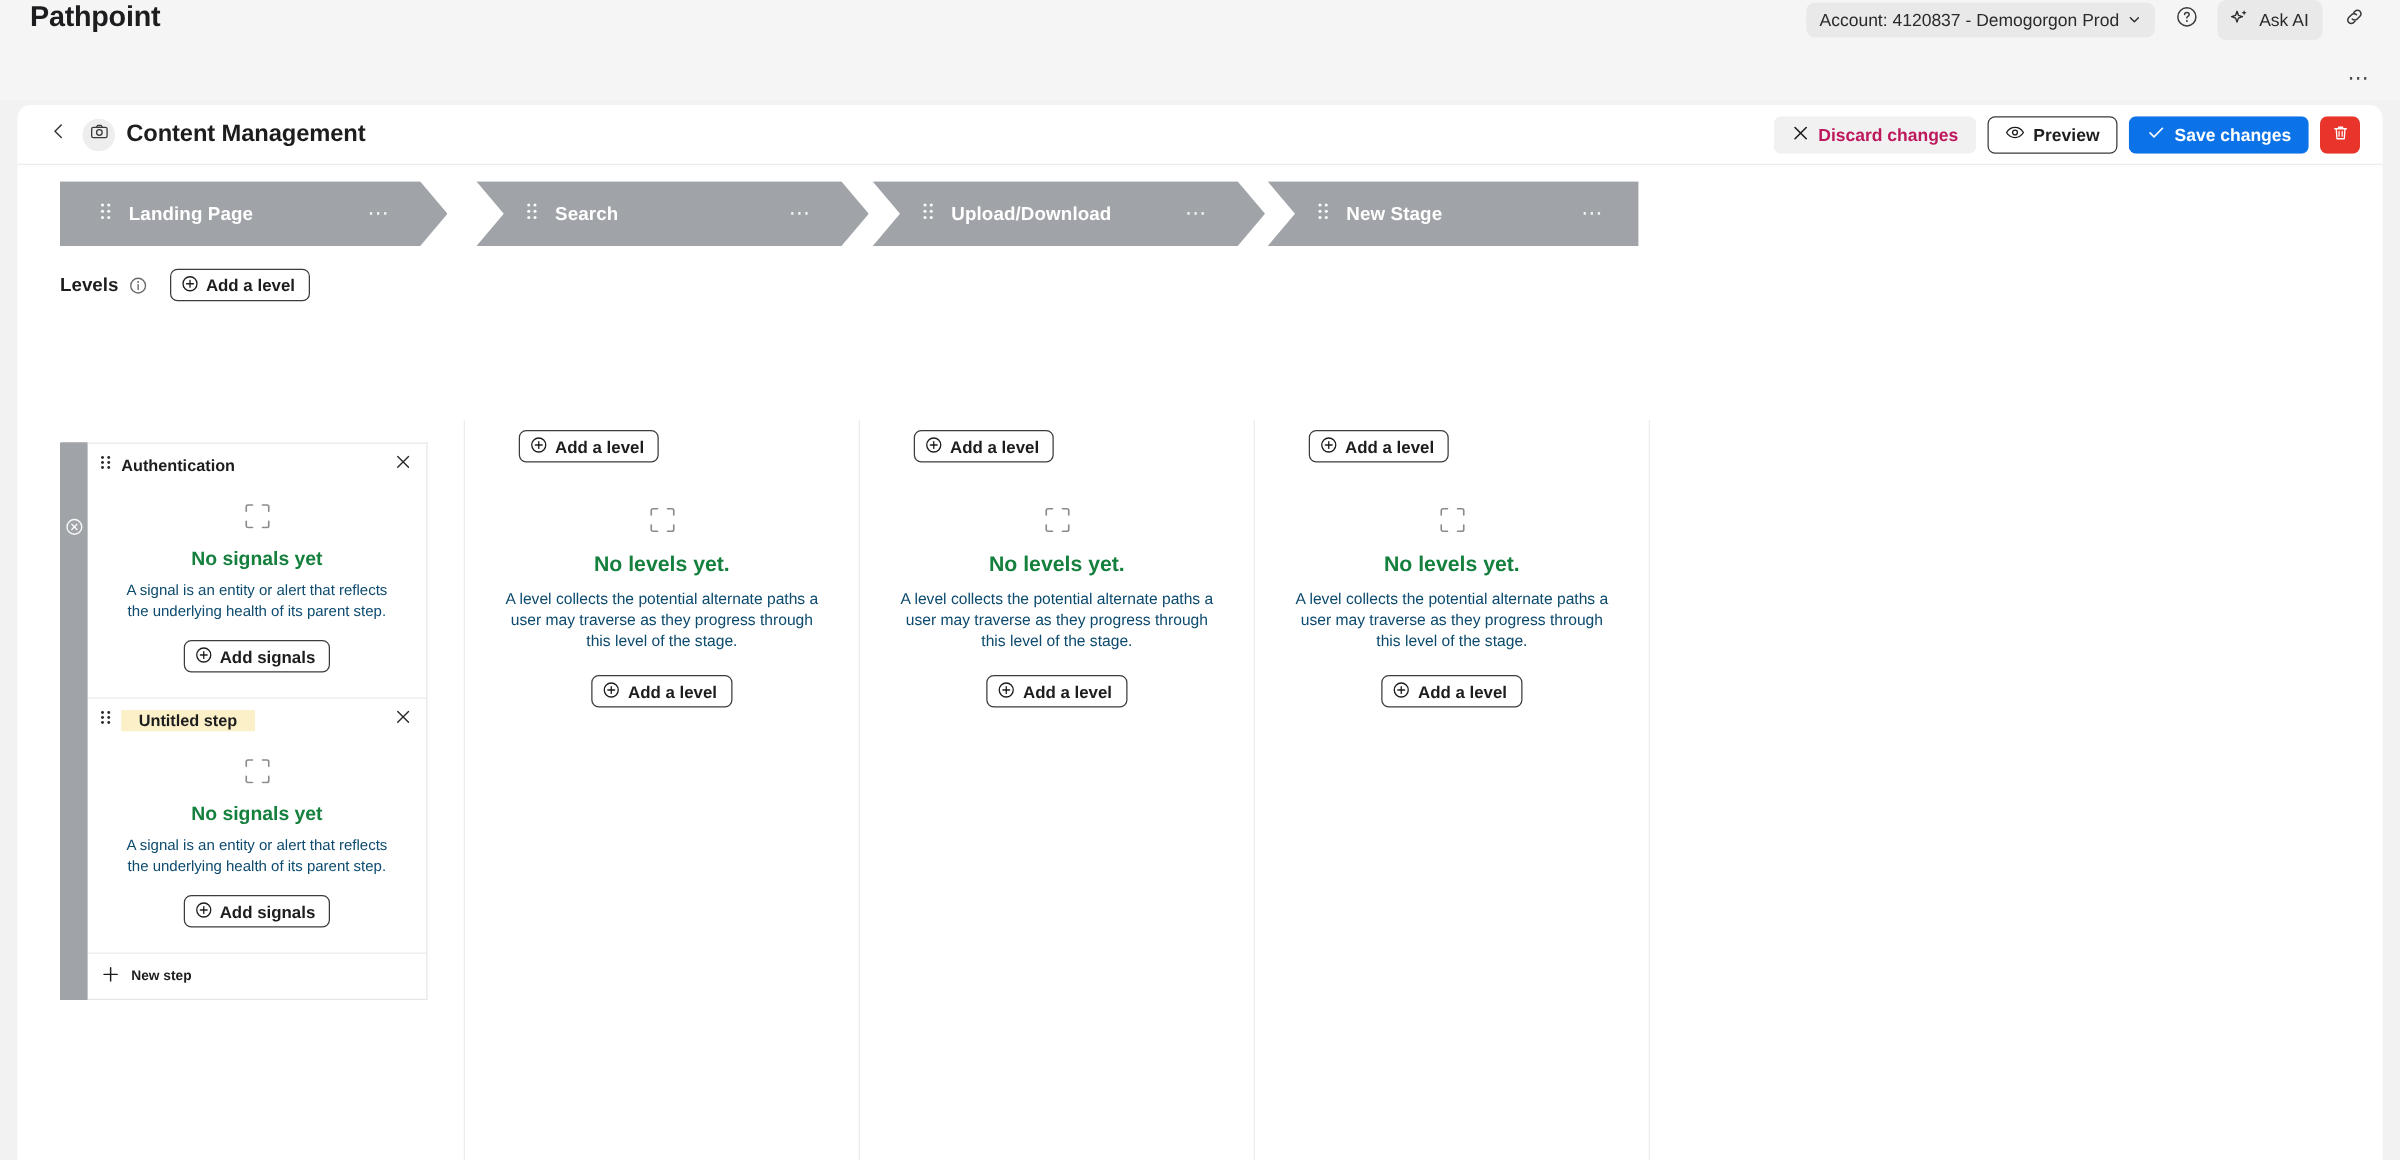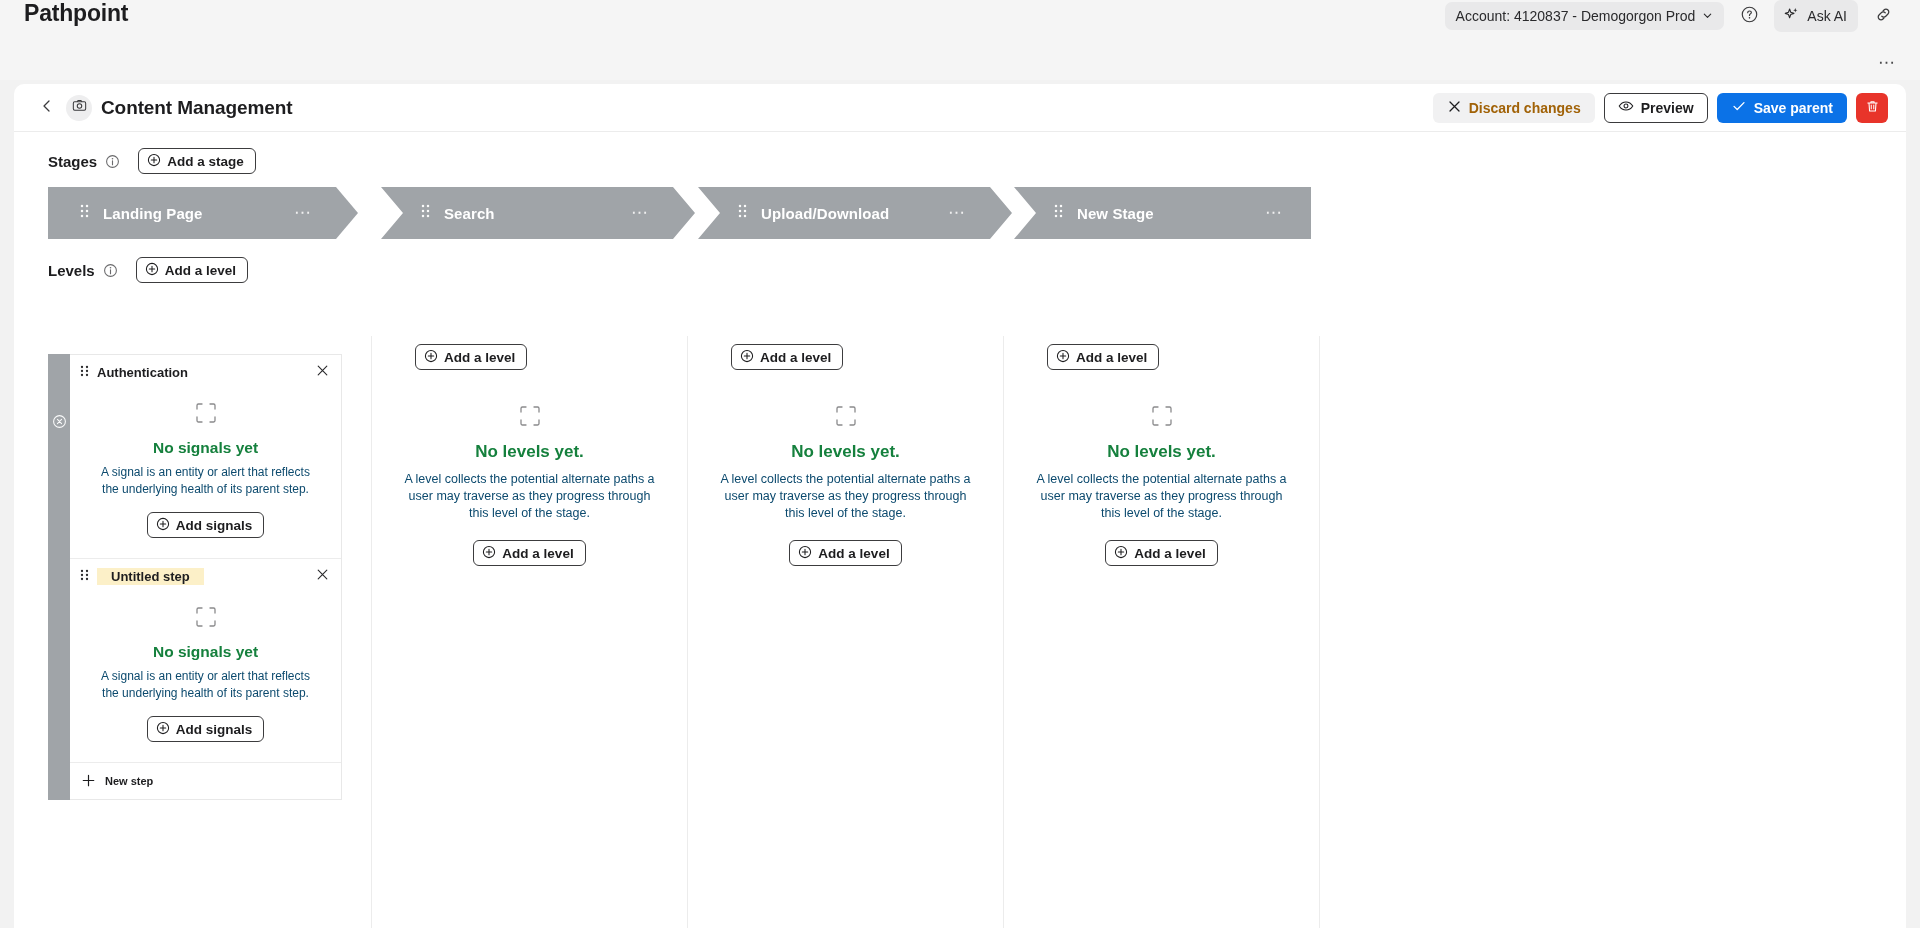--- a/index.html
+++ b/index.html
@@ -123,21 +123,21 @@
     display: flex; align-items: center; gap: 7px;
     height: 30px;
     padding: 0 13px;
     border-radius: 6px;
     font-size: 14px;
     font-weight: 600;
     cursor: pointer;
     white-space: nowrap;
     border: 1px solid transparent;
   }
-  .btn-ghost { background: #f1f1f2; color: #a16207; }
+  .btn-ghost { background: #f1f1f2; color: #be185d; }
   .btn-outline { background: #fff; color: #1d1d1f; border-color: #3a3a3c; }
   .btn-primary { background: #0b72e7; color: #ffffff; }
   .btn-danger {
     background: #e8342a; color: #fff;
     width: 32px; height: 30px; padding: 0;
     justify-content: center;
   }
 
   
   .section-head {
@@ -404,55 +404,36 @@
         </span>
         <span>Preview</span>
       </div>
 
       <div class="btn btn-primary">
         <span>
           <svg width="16" height="16" viewBox="0 0 18 18" fill="none">
             <path d="M3.4 9.4 L7 13 L14.6 5.2" stroke="#ffffff" stroke-width="1.5" stroke-linecap="round" stroke-linejoin="round"></path>
           </svg>
         </span>
-        <span>Save parent</span>
+        <span>Save changes</span>
       </div>
 
       <div class="btn btn-danger">
         <span>
           <svg width="15" height="15" viewBox="0 0 18 18" fill="none">
             <path d="M3.4 4.8h11.2" stroke="#fff" stroke-width="1.3" stroke-linecap="round"></path>
             <path d="M7.1 4.8V3.4h3.8v1.4" stroke="#fff" stroke-width="1.3" stroke-linejoin="round"></path>
             <path d="M4.8 4.8 5.5 14.4h7L13.2 4.8" stroke="#fff" stroke-width="1.3" stroke-linejoin="round"></path>
             <path d="M7.5 7.3v4.6M10.5 7.3v4.6" stroke="#fff" stroke-width="1.2" stroke-linecap="round"></path>
           </svg>
         </span>
       </div>
     </div>
   </div>
 
-  <div class="section-head">
-    <span class="section-label">Stages</span>
-    <span class="info-i">
-      <svg width="15" height="15" viewBox="0 0 16 16" fill="none">
-        <circle cx="8" cy="8" r="6.3" stroke="#6a6a6c" stroke-width="1.15"></circle>
-        <circle cx="8" cy="5" r=".85" fill="#6a6a6c"></circle>
-        <path d="M8 7.2v4.2" stroke="#6a6a6c" stroke-width="1.2" stroke-linecap="round"></path>
-      </svg>
-    </span>
-    <div class="pill-btn" style="margin-left:10px">
-      <span>
-        <svg width="14" height="14" viewBox="0 0 16 16" fill="none">
-          <circle cx="8" cy="8" r="6.4" stroke="#1d1d1f" stroke-width="1.2"></circle>
-          <path d="M8 4.9v6.2M4.9 8h6.2" stroke="#1d1d1f" stroke-width="1.2" stroke-linecap="round"></path>
-        </svg>
-      </span>
-      <span>Add a stage</span>
-    </div>
-  </div>
 
   <div class="stage-row">
 
     <div class="stage first" style="left:34px; width:310px;">
       <span class="stage-grip">
         <svg width="9" height="14" viewBox="0 0 9 14" fill="#ffffff">
           <circle cx="2" cy="2" r="1.25"></circle>
             <circle cx="7" cy="2" r="1.25"></circle>
           <circle cx="2" cy="7" r="1.25"></circle>
             <circle cx="7" cy="7" r="1.25"></circle>

